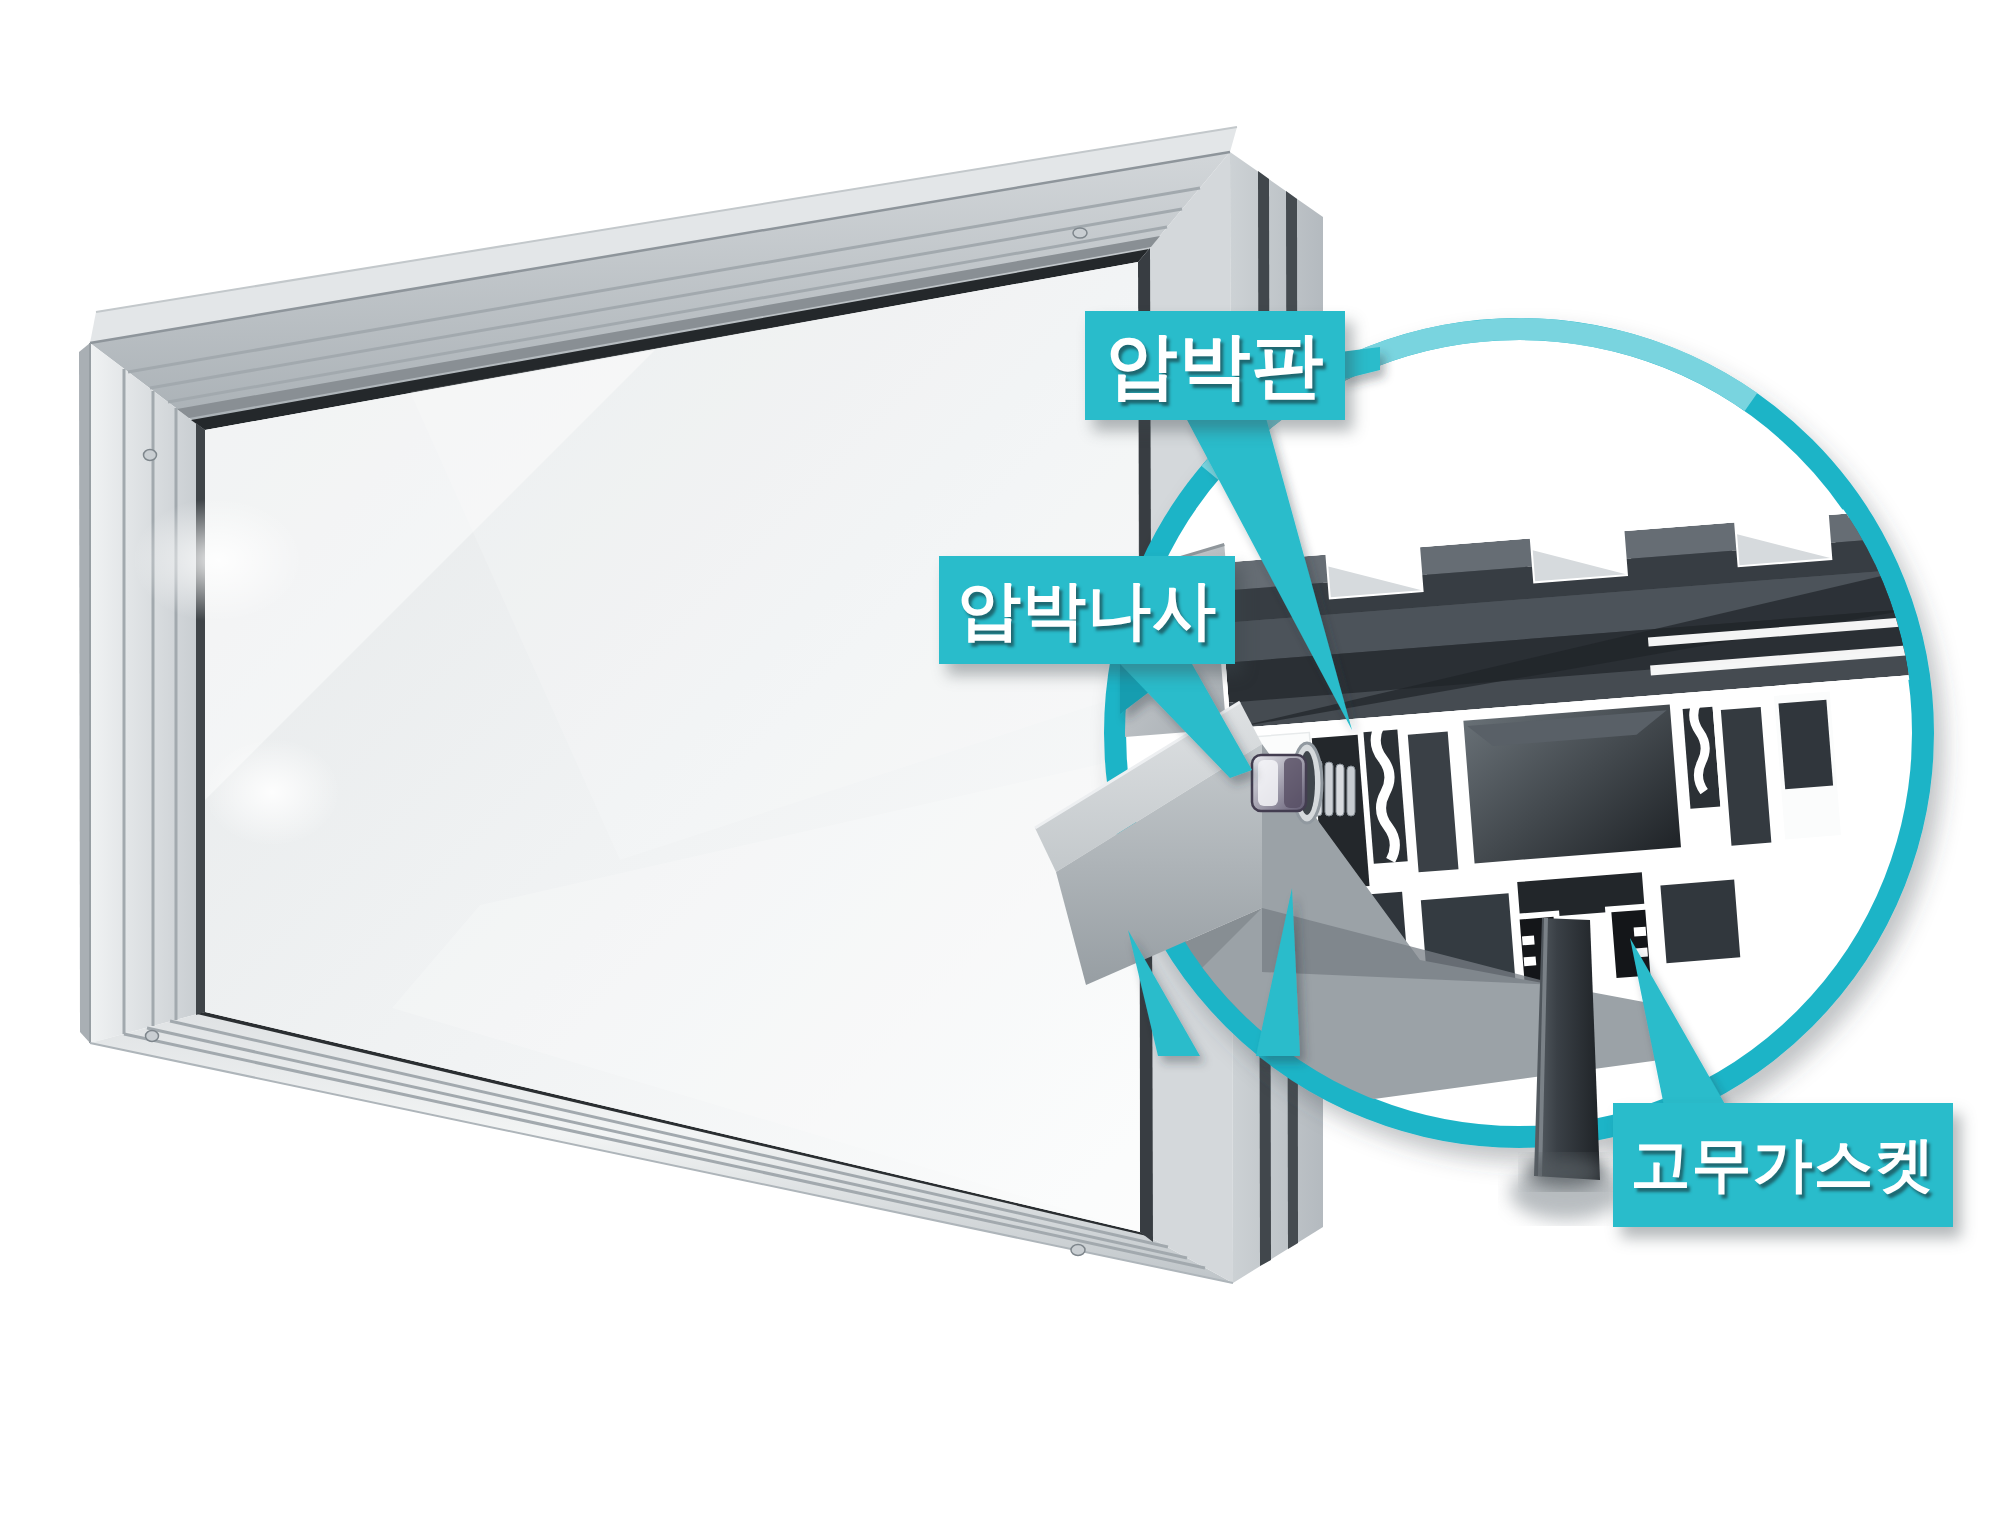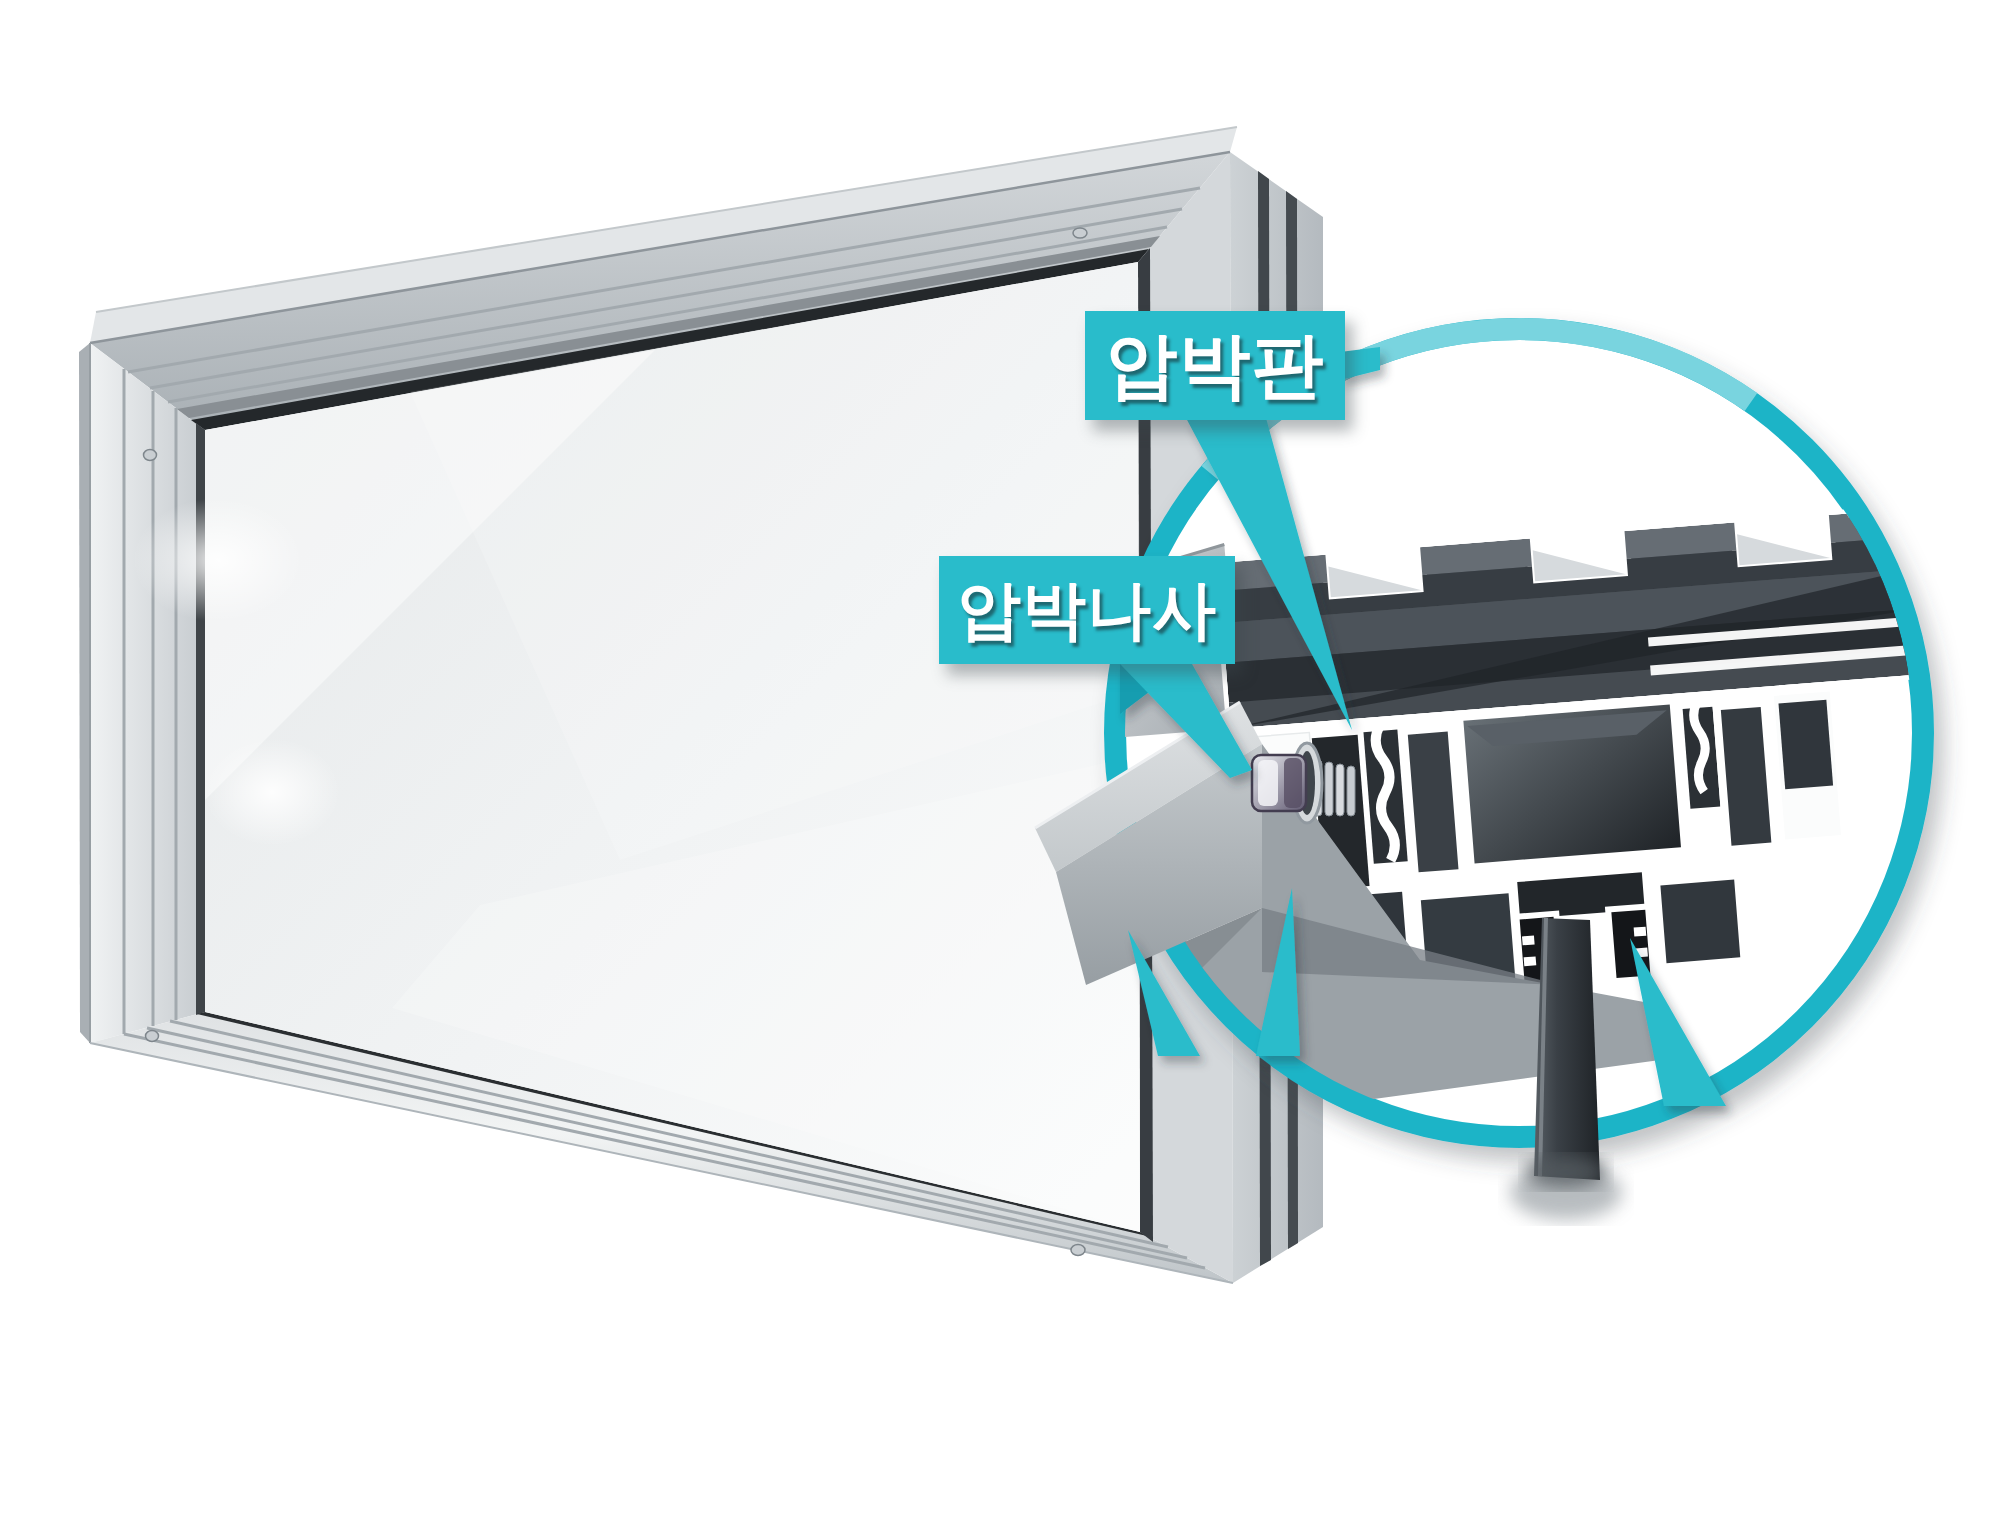--- a/index.html
+++ b/index.html
@@ -253,13 +253,16 @@
     <polygon points="1664,1106 1726,1106 1630,938" fill="#29BCCB"></polygon>
   </g>
 </svg>
 
 <div class="callout" id="cl-pressure-plate">
   <span>압박판</span>
 </div>
 <div class="callout" id="cl-pressure-screw">
   <span>압박나사</span>
 </div>
+<div class="callout" id="cl-rubber-gasket">
+  <span>고무가스켓</span>
+</div>
 </div>
 
 </body></html>

